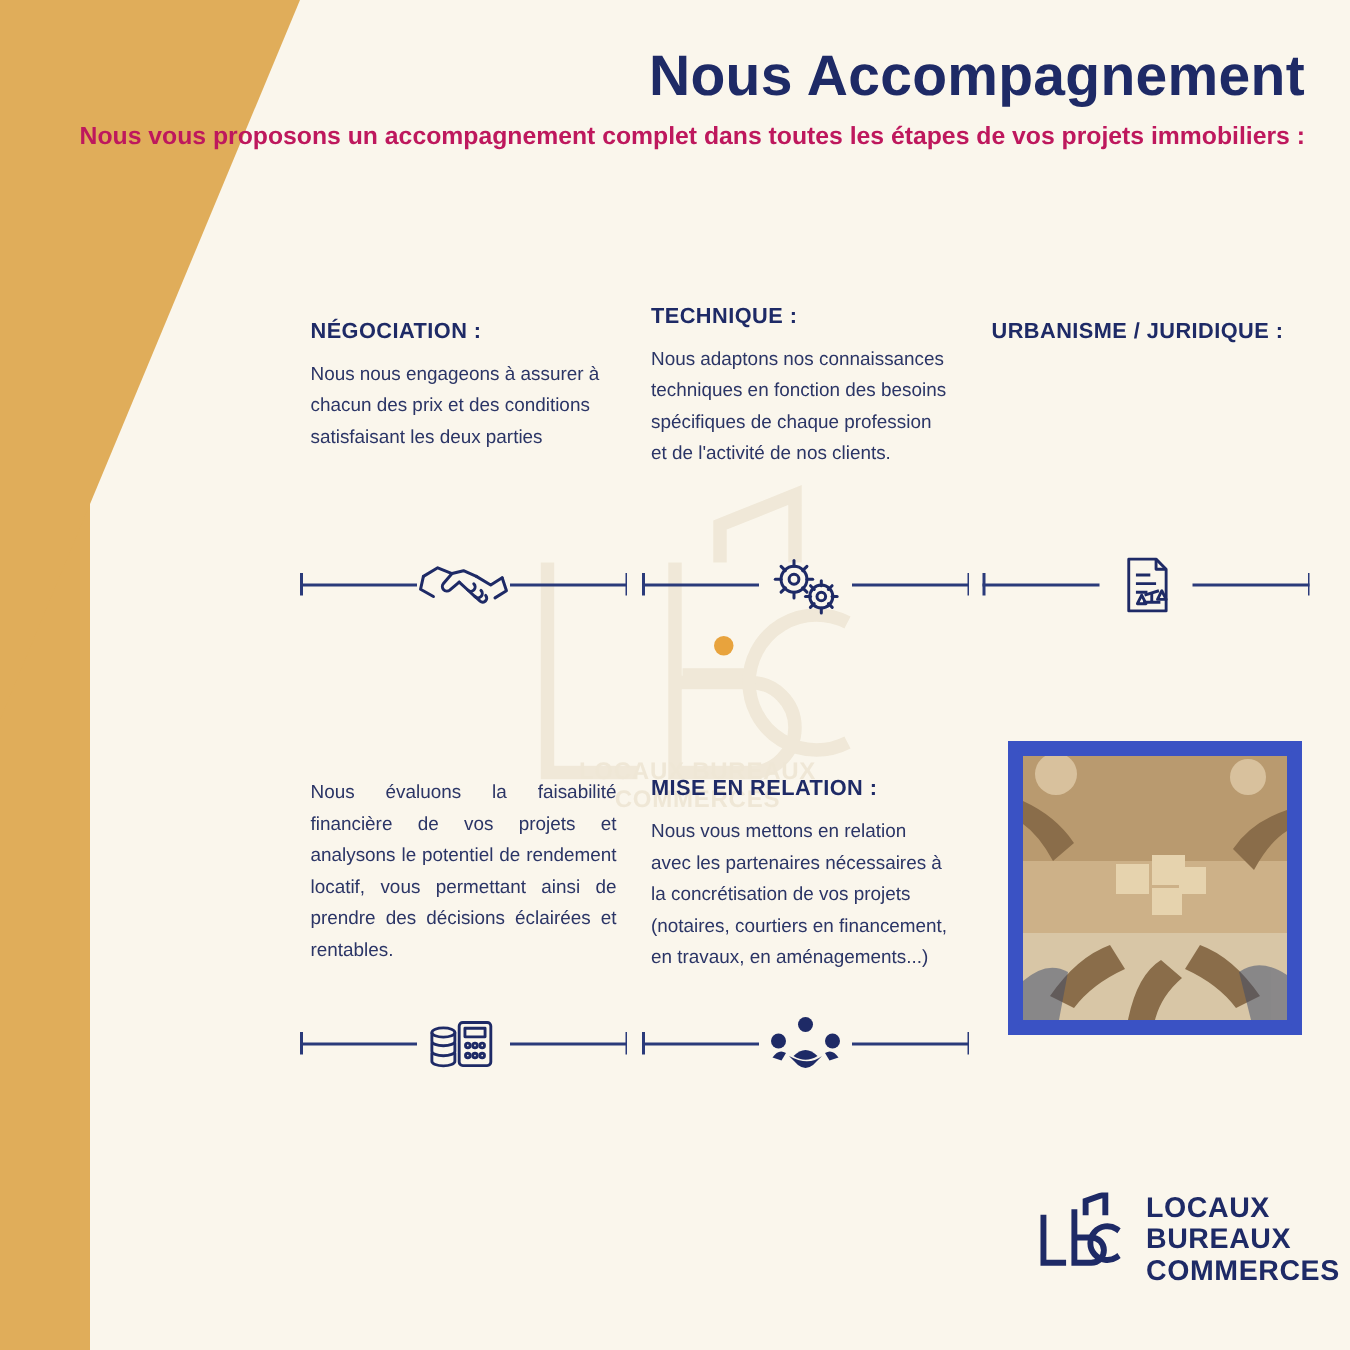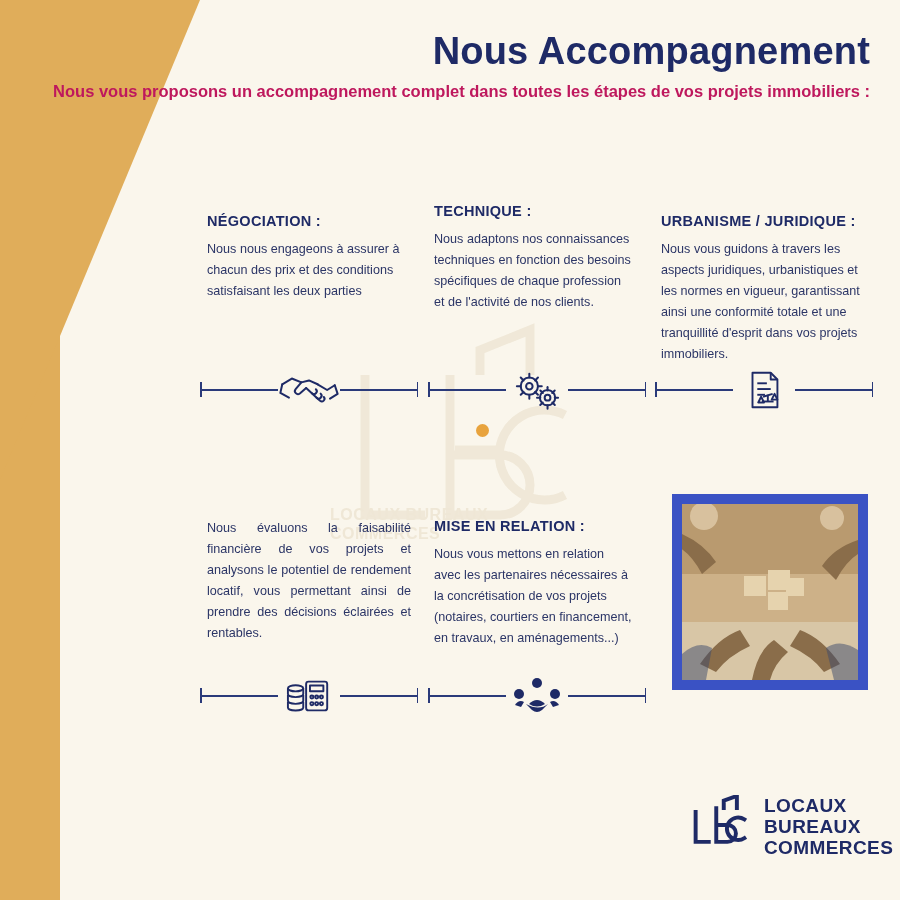--- a/index.html
+++ b/index.html
@@ -22,21 +22,21 @@
     z-index:1;
   }
 
   
   .watermark{
     position:absolute;left:330px;top:320px;width:260px;height:250px;
     z-index:2;opacity:.9;pointer-events:none;
   }
   .wm-text{
     position:absolute;left:330px;top:505px;width:270px;
-    text-align:left;color:#efe7d6;font-weight:bold;
+    text-align:center;color:#efe7d6;font-weight:bold;
     font-size:16px;line-height:19px;letter-spacing:.5px;z-index:2;
   }
 
   
   .header{position:absolute;left:0;right:0;top:0;z-index:5;}
   .title{
     position:absolute;right:30px;top:30px;
     font-size:38px;font-weight:bold;color:#1e2a66;
     letter-spacing:.2px;white-space:nowrap;
   }
@@ -181,21 +181,20 @@
               <path d="M38 37 l-2.6 2.6"></path>
           </g>
         </g>
       </svg>
     </div>
     <div class="seg right"></div>
   </div>
 
   <div class="block" style="left:661px;top:213px;width:200px;">
     <h3>URBANISME / JURIDIQUE :</h3>
-    <p>Nous vous guidons à travers les aspects juridiques, urbanistiques et les normes en vigueur, garantissant ainsi une conformité totale et une tranquillité d'esprit dans vos projets immobiliers.</p>
   </div>
   <div class="rail" style="left:655px;top:366px;">
     <div class="seg left"></div>
     <div class="ico">
       <svg viewBox="0 0 52 48" width="54" height="46">
         <g fill="none" stroke="#1e2a66" stroke-width="2" stroke-linejoin="round">
           <path d="M14 6 h19 l7 7 v29 H14 z"></path>
           <path d="M33 6 v7 h7"></path>
           <path d="M19 17 h10"></path>
             <path d="M19 23 h14"></path>

